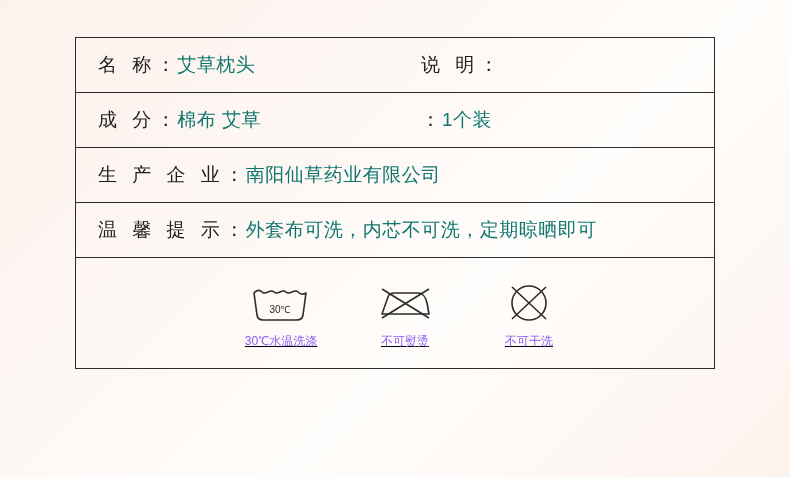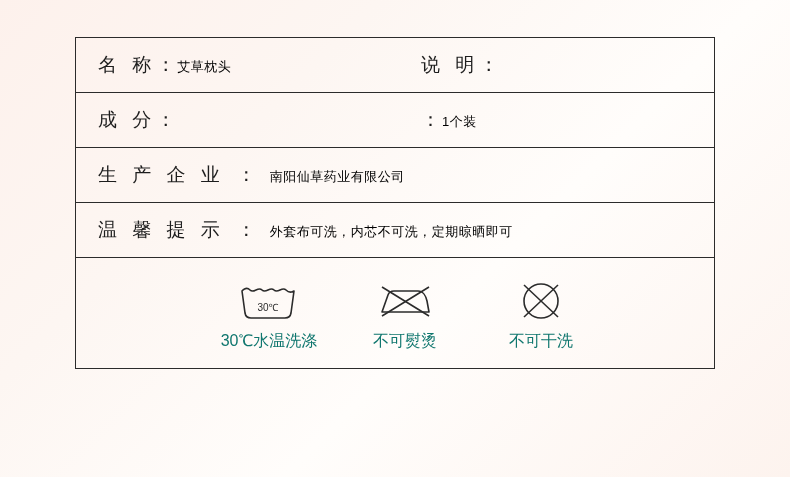--- a/index.html
+++ b/index.html
@@ -47,67 +47,67 @@
   }
   .cell-left {
     width: 315px;
   }
   .cell-right {
     flex: 1;
     padding-left: 8px;
   }
   .cell-full {
     width: 100%;
-    gap: 12px;
   }
   .label {
     letter-spacing: 5px;
     font-size: 19px;
     color: #1d1d1d;
   }
   .colon {
     margin-right: 2px;
     font-size: 19px;
   }
   .value {
-    font-size: 13px;
-    color: #000000;
+    font-size: 19px;
+    color: #0f766e;
     letter-spacing: 0.5px;
   }
   .care-row {
     height: 110px;
     display: flex;
     align-items: center;
     justify-content: center;
     padding: 0 10px;
   }
   .care-list {
     display: flex;
     align-items: flex-start;
     justify-content: center;
-    gap: 32px;
+    gap: 20px;
     width: 100%;
     padding-left: 20px;
+    text-decoration: underline;
   }
   .care-item {
     width: 104px;
     display: flex;
     flex-direction: column;
     align-items: center;
   }
   .care-icon {
     height: 52px;
     display: flex;
     align-items: center;
     justify-content: center;
   }
   .care-caption {
     margin-top: 5px;
-    font-size: 16px;
-    color: #0f766e;
+    font-size: 12px;
+    color: #8b5cf6;
     white-space: nowrap;
   }
 </style>
 </head>
 <body>
 
 <div class="page">
 
   <div class="spec-table">
 
@@ -120,20 +120,21 @@
       <div class="cell cell-right">
         <span class="label">说 明</span>
           <span class="colon">：</span>
       </div>
     </div>
 
     <div class="row">
       <div class="cell cell-left">
         <span class="label">成 分</span>
           <span class="colon">：</span>
+          <span class="value">棉布 艾草</span>
       </div>
       <div class="cell cell-right">
           <span class="colon">：</span>
           <span class="value">1个装</span>
       </div>
     </div>
 
     <div class="row">
       <div class="cell cell-full">
         <span class="label">生 产 企 业</span>

